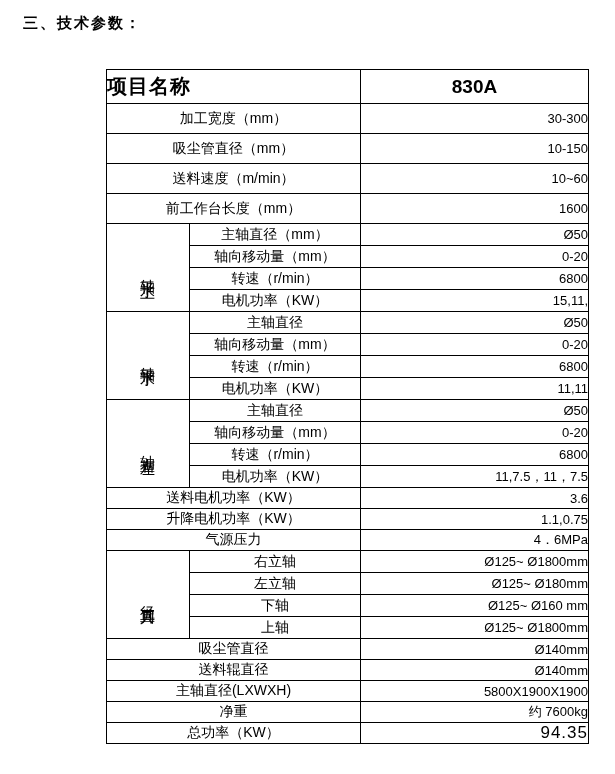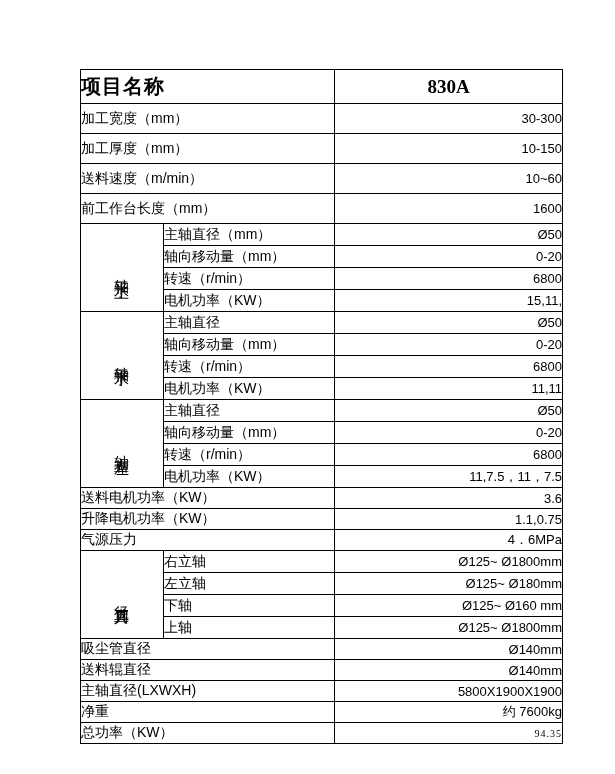--- a/index.html
+++ b/index.html
@@ -9,83 +9,84 @@
     background:#fff;
     font-family:"Liberation Sans","DejaVu Sans",sans-serif;
     color:#000;
     overflow:hidden;
   }
   .doc-title{
     position:absolute;left:23px;top:14px;
     font-size:15px;font-weight:bold;letter-spacing:2px;
   }
   table.spec{
-    position:absolute;left:80px;top:69px;
+    position:absolute;left:106px;top:69px;
     width:482px;
     border-collapse:collapse;
     table-layout:fixed;
   }
   table.spec td, table.spec th{
     border:1px solid #000;
     padding:0;
     vertical-align:middle;
     overflow:hidden;
     white-space:nowrap;
   }
   col.c1{width:83px;} col.c2{width:171px;} col.c3{width:228px;}
   tr.hdr{height:34px;}
   tr.h30{height:30px;}
   tr.h22{height:22px;margin-left:40px;}
   tr.h21{height:21px;}
   th.name{
     font-size:20px;font-weight:bold;text-align:left;
     padding:2px 6px;letter-spacing:1px;
   }
-  th.model{font-size:19px;font-weight:bold;text-align:center;font-family:Liberation Serif, serif;}
+  th.model{font-size:19px;font-weight:bold;text-align:center;}
   td.lbl{
-    text-align:left;font-size:14px;
+    text-align:center;font-size:14px;
     padding:1px 4px 1px 6px;
   }
   td.sub{padding-left:9px;}
   td.val{text-align:right;font-size:13px;}
   td.group{text-align:center;}
   td.group span{
     display:inline-block;
     writing-mode:vertical-rl;
     text-orientation:upright;
     font-size:15px;
     letter-spacing:-2px;
     line-height:1;
   }
-  td.val.serif{font-family:Liberation Serif, serif;font-size:10px;letter-spacing:1px;}
+  td.val.serif{font-family:Liberation Sans, sans-serif;font-size:17px;letter-spacing:1px;}
 </style>
 </head>
 <body>
 
 <div class="page">
+  <div class="doc-title">三、技术参数：</div>
 
   <table class="spec">
     <colgroup>
         <col class="c1">
         <col class="c2">
         <col class="c3">
       </colgroup>
 
     <tbody>
         <tr class="hdr">
       <th class="name" colspan="2">项目名称</th>
       <th class="model">830A</th>
     </tr>
 
     <tr class="h30">
       <td class="lbl" colspan="2">加工宽度（mm）</td>
       <td class="val">30-300</td>
     </tr>
     <tr class="h30">
-      <td class="lbl" colspan="2">加工厚度（mm）</td>
+      <td class="lbl" colspan="2">吸尘管直径（mm）</td>
       <td class="val">10-150</td>
     </tr>
     <tr class="h30">
       <td class="lbl" colspan="2">送料速度（m/min）</td>
       <td class="val">10~60</td>
     </tr>
     <tr class="h30">
       <td class="lbl" colspan="2">前工作台长度（mm）</td>
       <td class="val">1600</td>
     </tr>

